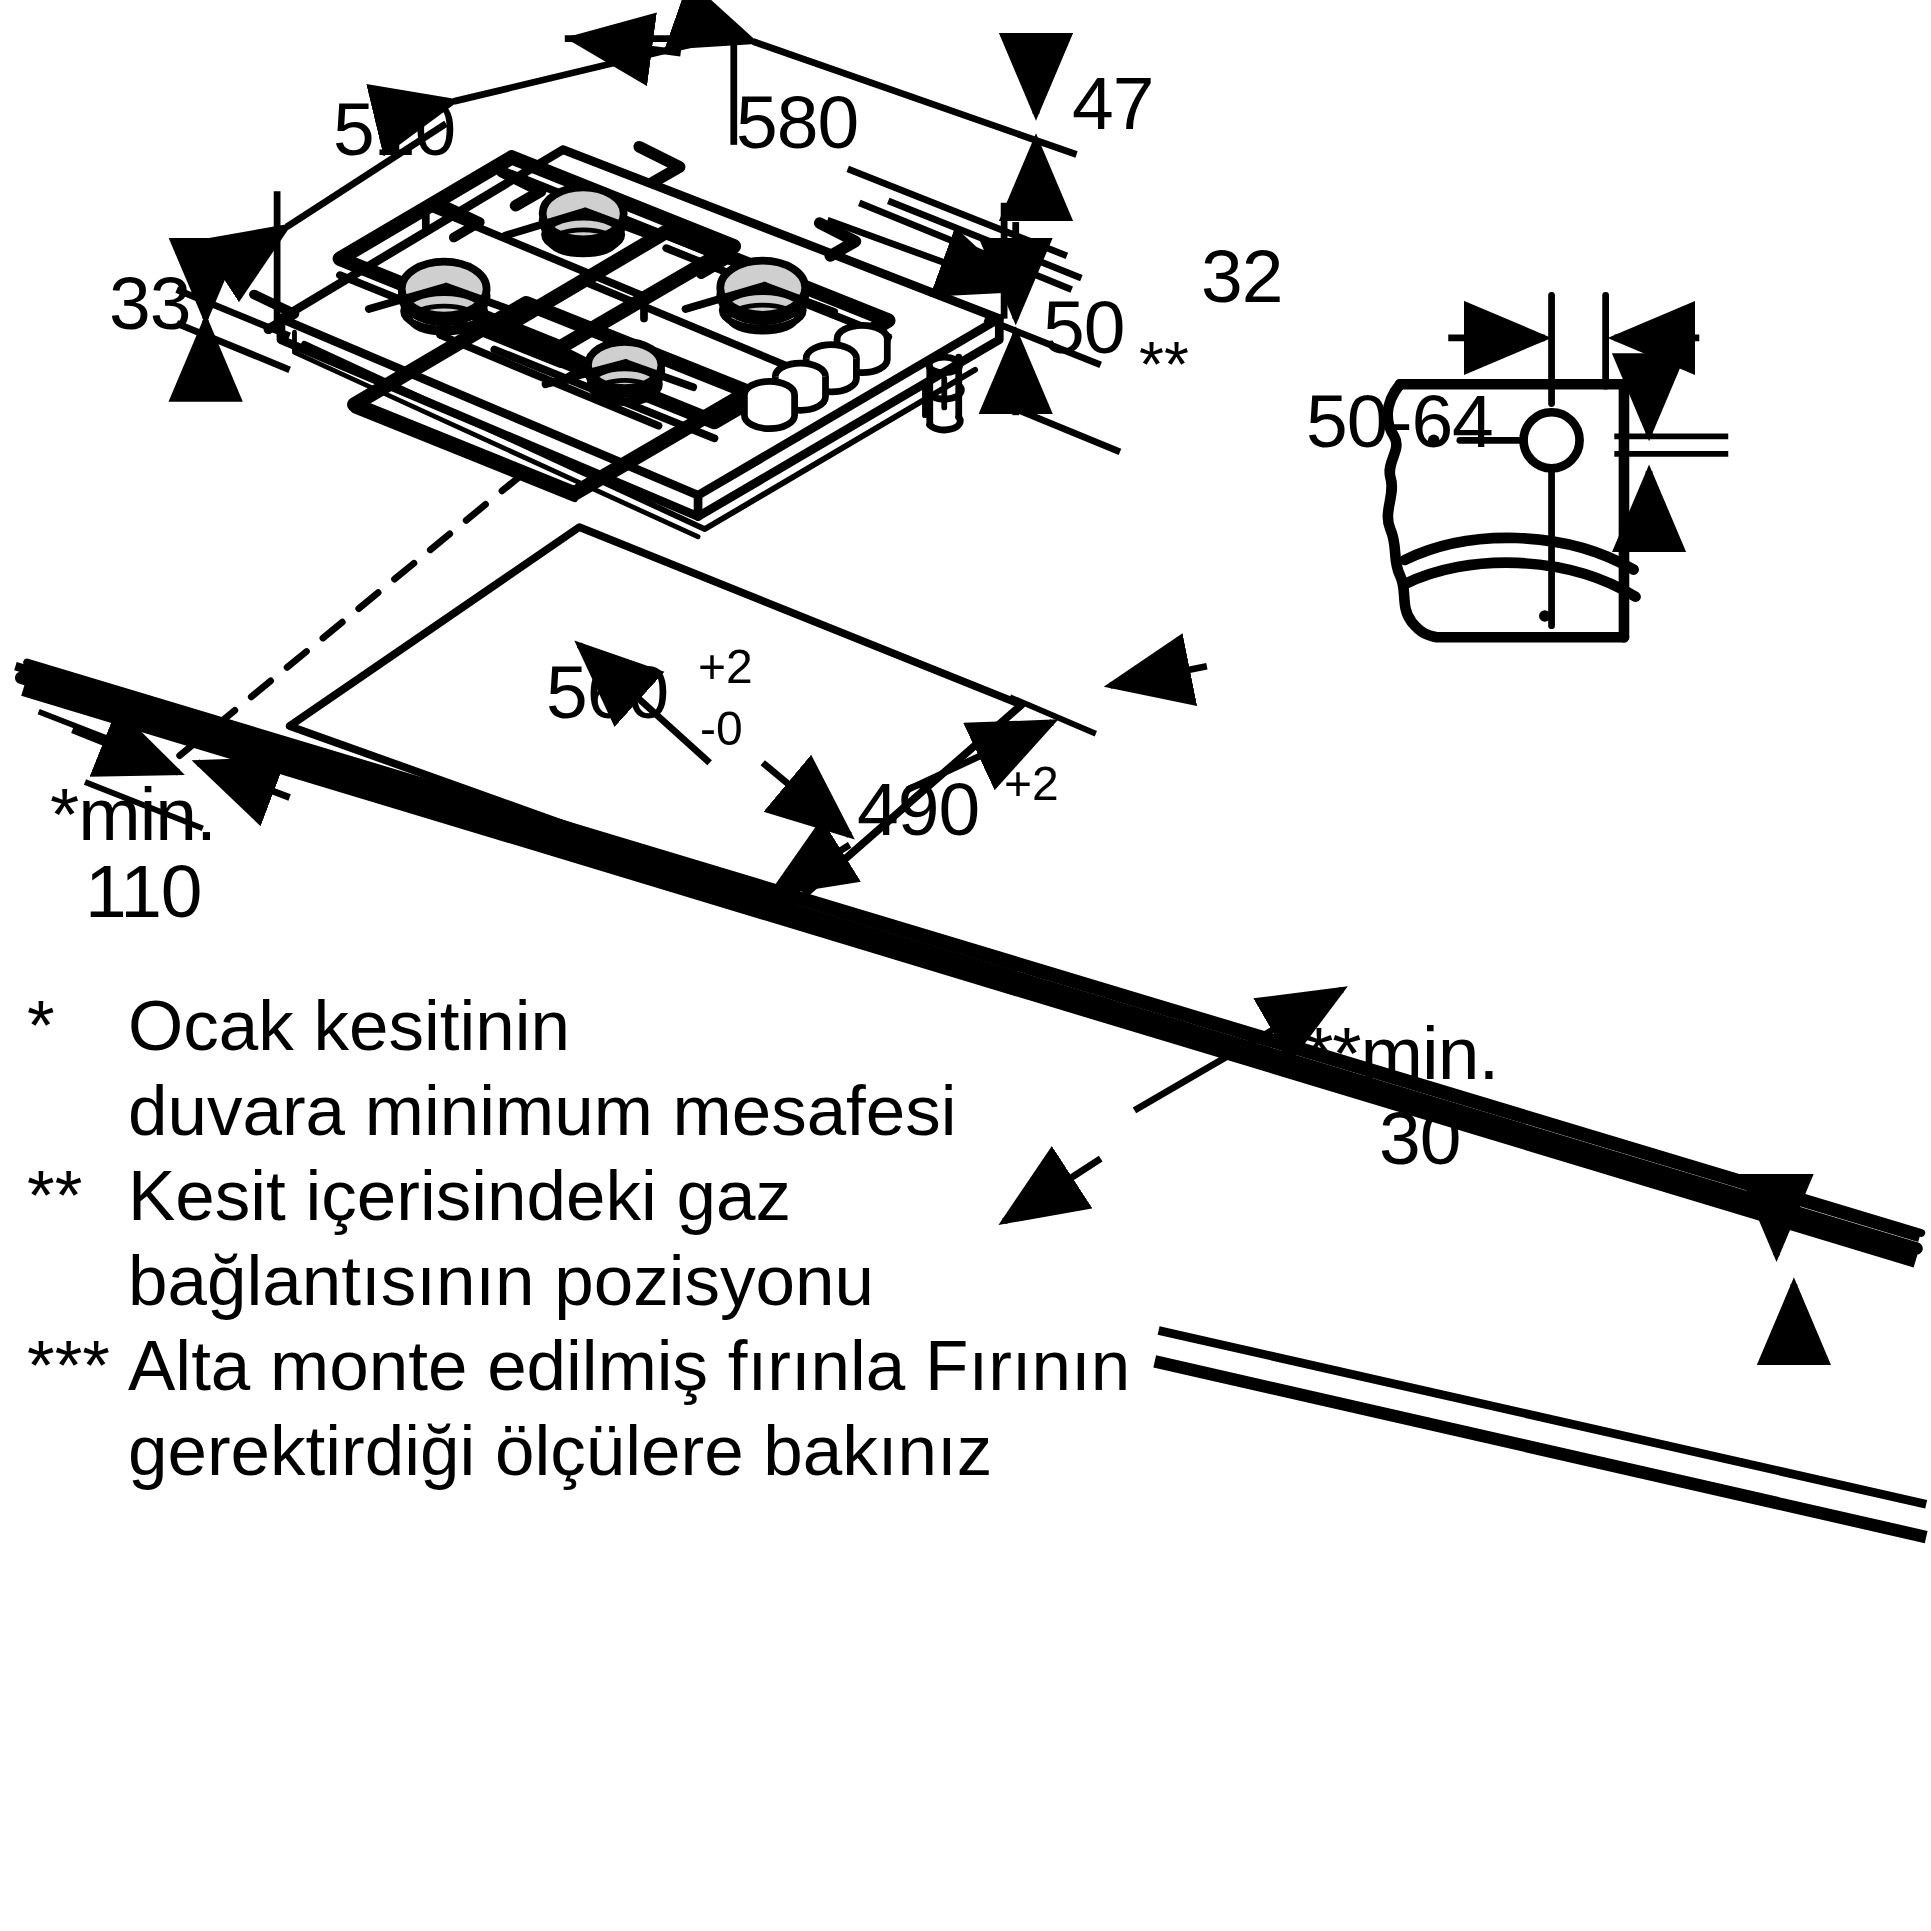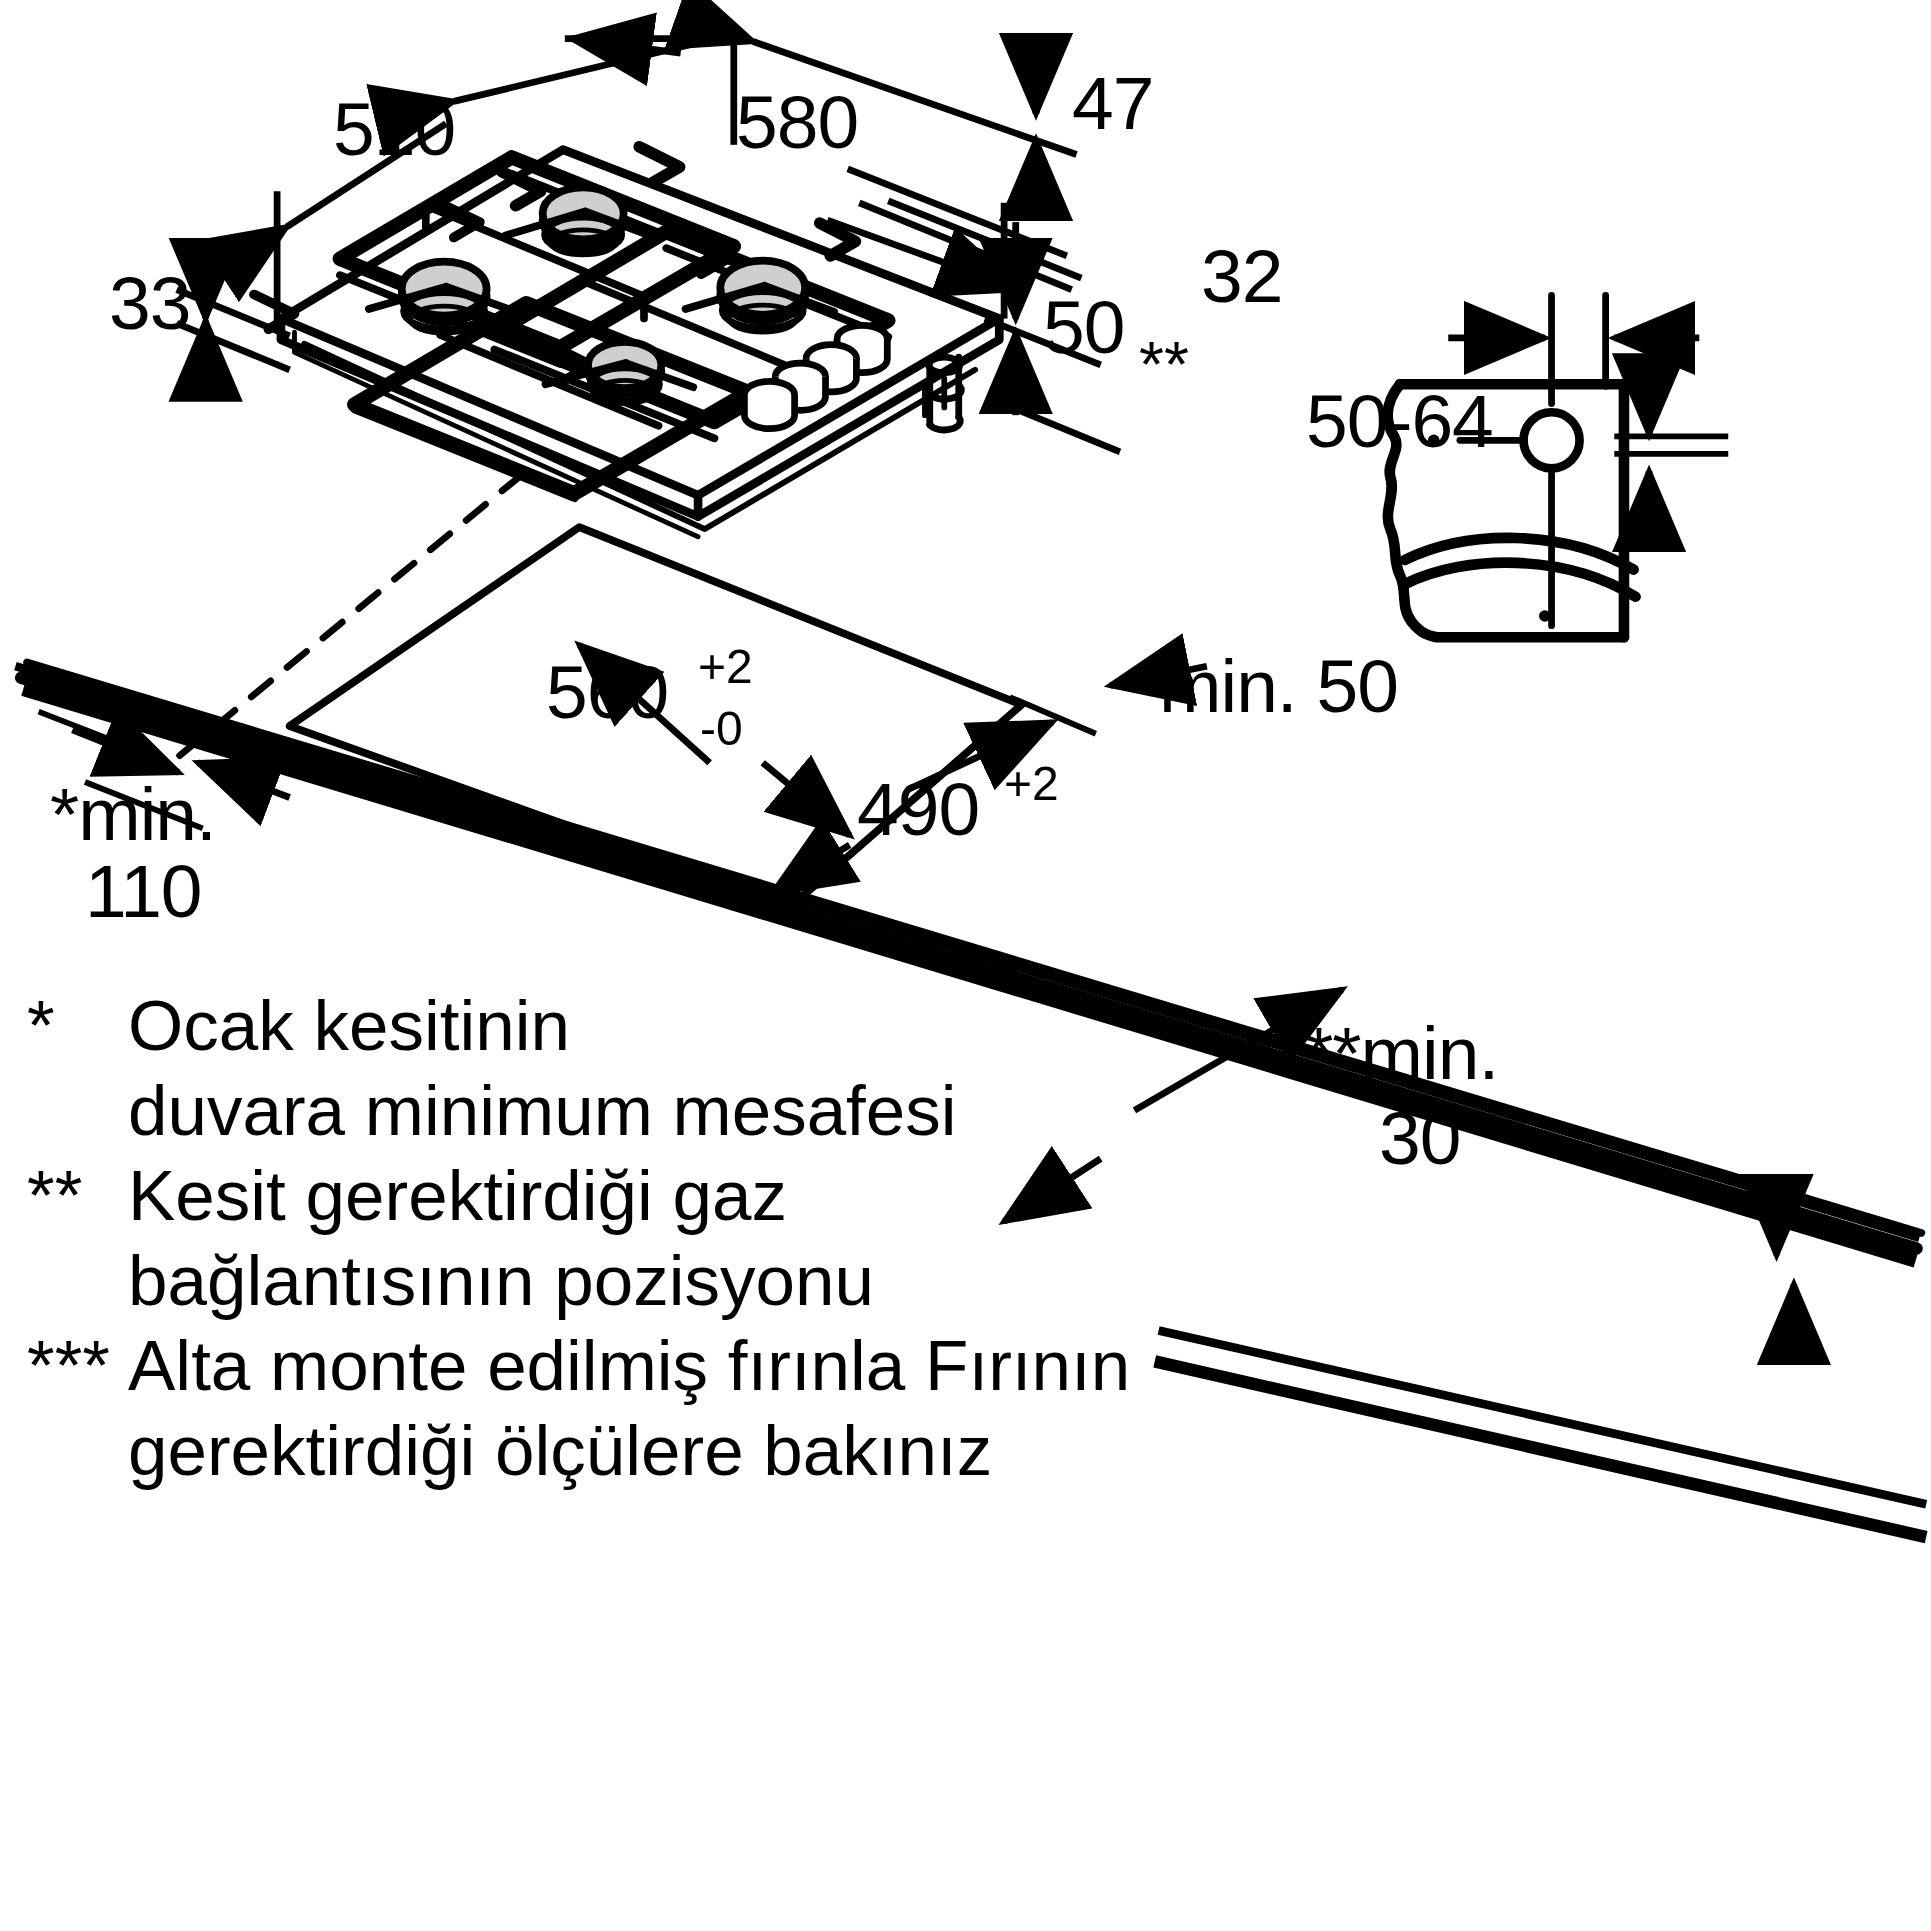--- a/index.html
+++ b/index.html
@@ -328,34 +328,33 @@
     <span class="txt dim" style="position:relative;left:0;top:0;">560</span><span class="txt" style="position:absolute;left:152px;top:-11.6px;font-size:48px;">+2</span><span class="txt" style="position:absolute;left:154px;top:50px;font-size:48px;">-0</span>
   </div>
 
   <div style="position:absolute;left:857px;top:772px;">
     <span class="txt dim" style="position:relative;left:0;top:0;">490</span><span class="txt" style="position:absolute;left:147px;top:-11.6px;font-size:48px;">+2</span>
   </div>
 
   <div class="txt dim" style="left:50px;top:777px;">*min.</div>
   <div class="txt dim" style="left:85px;top:854px;">110</div>
 
-  <div class="txt dim" style="left:1159px;top:649px;">min. 50</div>
 
 
   <div class="txt dim" style="left:1276px;top:1016px;">***min.</div>
   <div class="txt dim" style="left:1379px;top:1101px;">30</div>
 
   <div style="position:absolute;left:27px;top:985px;width:1159px;">
 
     <div style="position:absolute;left:0px;top:0px;" class="note">*</div>
     <div style="position:absolute;left:101px;top:0px;" class="note">Ocak kesitinin</div>
     <div style="position:absolute;left:101px;top:85px;" class="note">duvara minimum mesafesi</div>
 
     <div style="position:absolute;left:0px;top:170px;" class="note">**</div>
-    <div style="position:absolute;left:101px;top:170px;" class="note">Kesit gerektirdiği gaz</div>
+    <div style="position:absolute;left:101px;top:170px;" class="note">Kesit içerisindeki gaz</div>
     <div style="position:absolute;left:101px;top:255px;text-align:center;" class="note">bağlantısının pozisyonu</div>
 
     <div style="position:absolute;left:0px;top:340px;" class="note">***</div>
     <div style="position:absolute;left:101px;top:340px;" class="note">Alta monte edilmiş fırınla Fırının</div>
     <div style="position:absolute;left:101px;top:425px;" class="note">gerektirdiği ölçülere bakınız</div>
   </div>
 
 
 </div>
 

